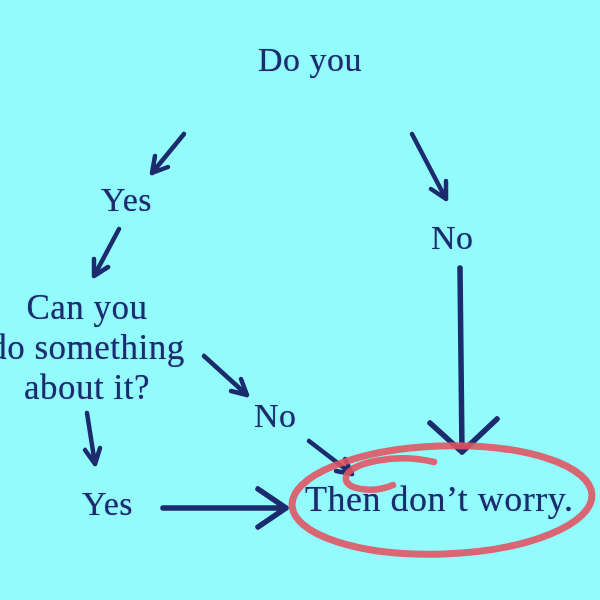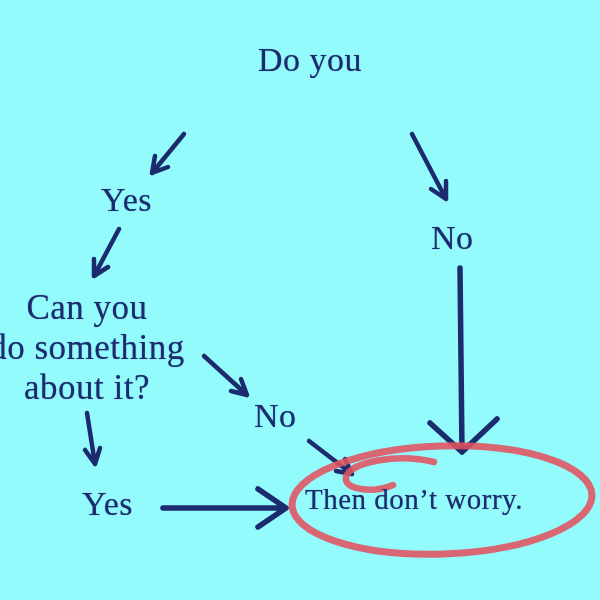--- a/index.html
+++ b/index.html
@@ -19,21 +19,21 @@
     position:absolute;white-space:nowrap;font-size:34px;line-height:38px;
     letter-spacing:.5px;text-shadow:0 0 1px rgba(25,45,115,.55);
   }
   .center{text-align:center;white-space:normal;}
   #q1{left:155px;top:41px;width:310px;line-height:38px;text-align:center;}
   #yes1{left:101px;top:181px;}
   #no1{left:431px;top:219px;}
   #q2{left:-63px;top:288px;width:300px;line-height:40px;font-size:35px;}
   #no2{left:254px;top:397px;}
   #yes2{left:82px;top:485px;}
-  #conclusion{left:305px;top:480px;font-size:29px;}
+  #conclusion{left:305px;top:480px;font-size:36px;}
 </style>
 </head>
 <body>
 
 <div class="stage">
 
   <svg class="art" width="600" height="600" viewBox="0 0 600 600">
 
     <path class="arrow" d="M184 134 L152 173 M152 173 L168 167 M152 173 L155 156"></path>
 

